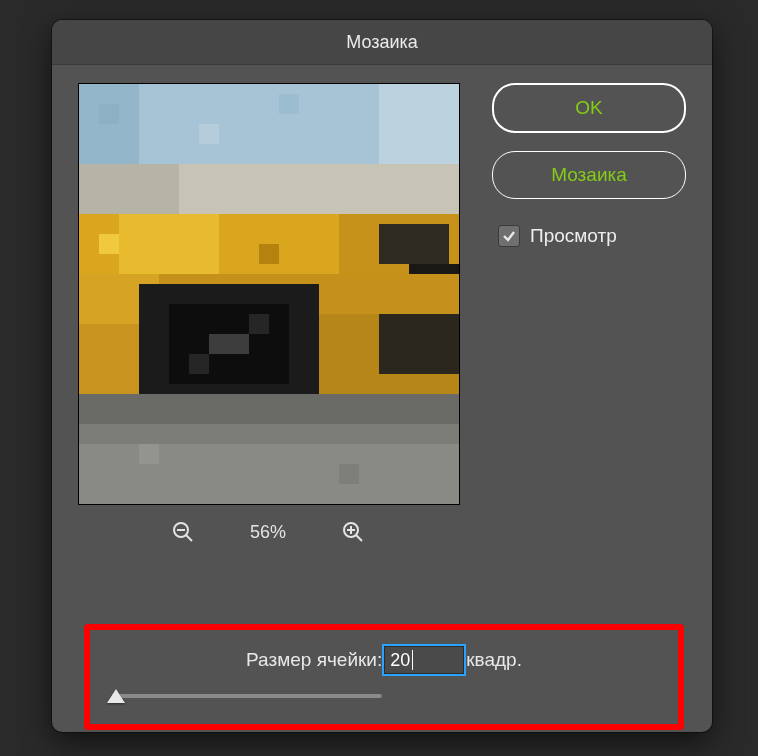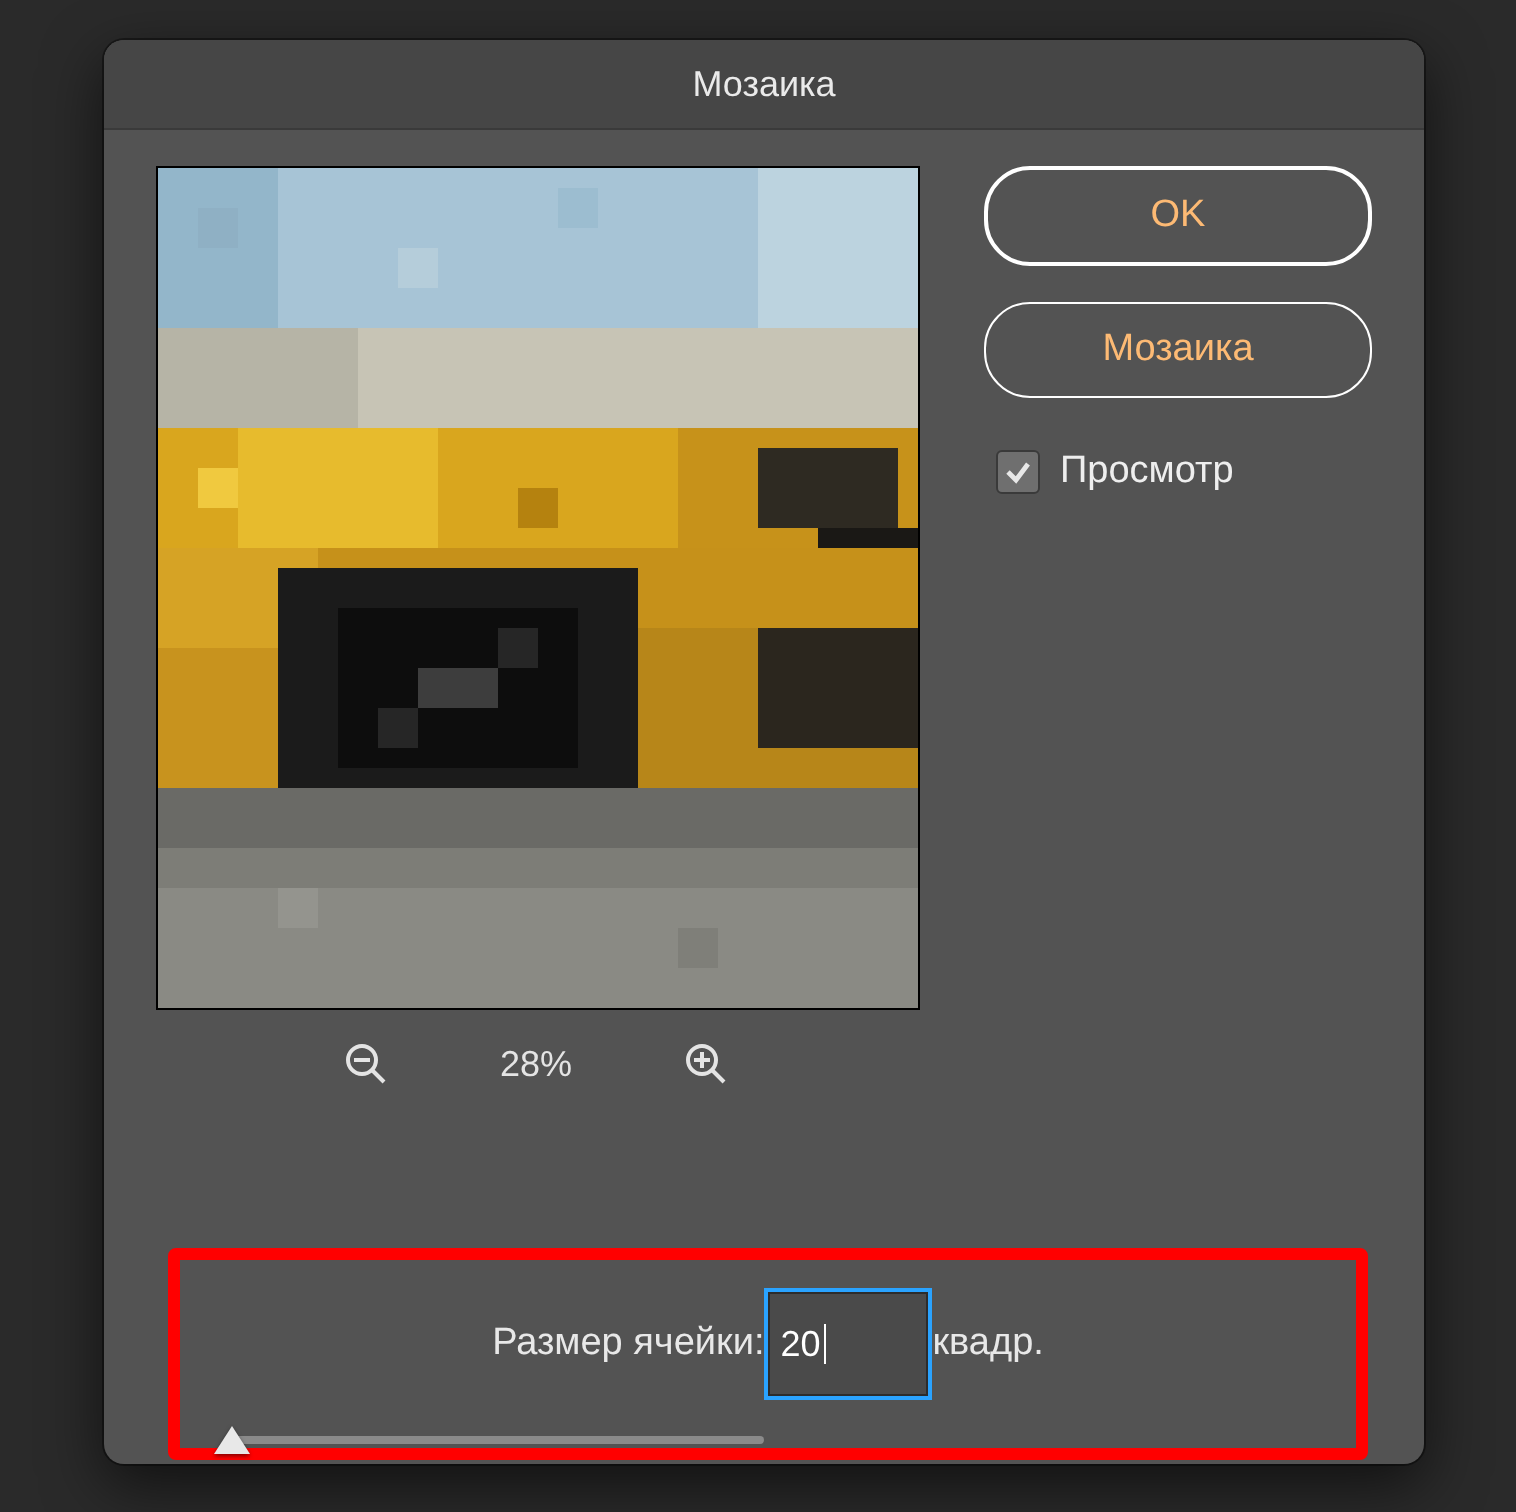--- a/index.html
+++ b/index.html
@@ -83,21 +83,21 @@
     display: flex;
     flex-direction: column;
     align-items: stretch;
     gap: 18px;
   }
   .pill-btn {
     height: 46px;
     border-radius: 23px;
     border: 1.5px solid #ffffff;
     background: transparent;
-    color: #fdba74;
+    color: #84cc16;
     font-size: 19px;
     display: flex;
     align-items: center;
     justify-content: center;
     cursor: pointer;
   }
   .pill-btn.primary {
     border: 2px solid #fff;
   }
   .check-row {
@@ -139,21 +139,21 @@
     font-size: 19px;
     justify-content: center;
   }
   .cell-input {
     width: 68px;
     height: 28px;
     background: #4a4a4a;
     border: 2px solid #2aa3ff;
     color: #fff;
     font-size: 18px;
-    padding: 12px 6px;
+    padding: 0 6px;
     box-shadow: 0 0 0 1px rgba(0,0,0,.4) inset;
     display: flex;
     align-items: center;
     position: relative;
   }
   .cell-input .caret {
     width: 1px;
     height: 20px;
     background: #fff;
     display: inline-block;
@@ -241,21 +241,21 @@
         </div>
 
         <div class="zoom-row">
           <span class="glass">
             <svg width="24" height="24" viewBox="0 0 24 24" fill="none" stroke="#e4e4e4" stroke-width="2">
               <circle cx="10" cy="10" r="7"></circle>
               <line x1="15" y1="15" x2="21" y2="21"></line>
               <line x1="6" y1="10" x2="14" y2="10"></line>
             </svg>
           </span>
-          <span>28%</span>
+          <span>56%</span>
           <span class="glass">
             <svg width="24" height="24" viewBox="0 0 24 24" fill="none" stroke="#e4e4e4" stroke-width="2">
               <circle cx="10" cy="10" r="7"></circle>
               <line x1="15" y1="15" x2="21" y2="21"></line>
               <line x1="6" y1="10" x2="14" y2="10"></line>
               <line x1="10" y1="6" x2="10" y2="14"></line>
             </svg>
           </span>
         </div>
       </div>

